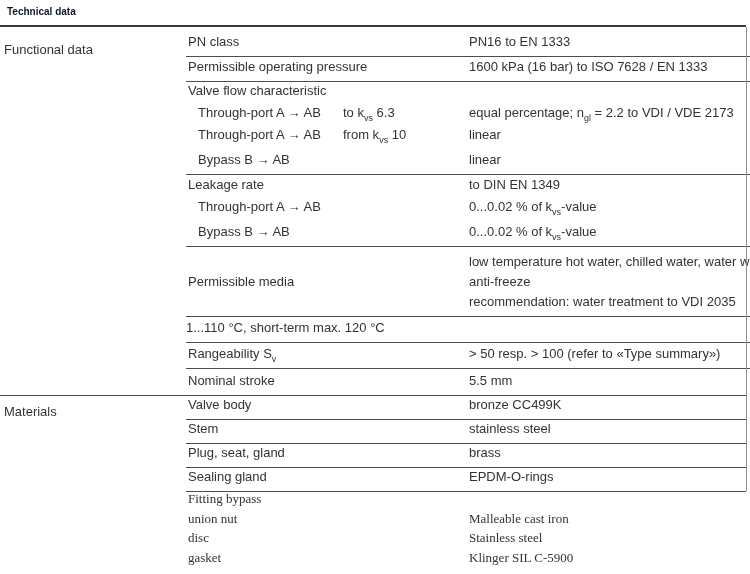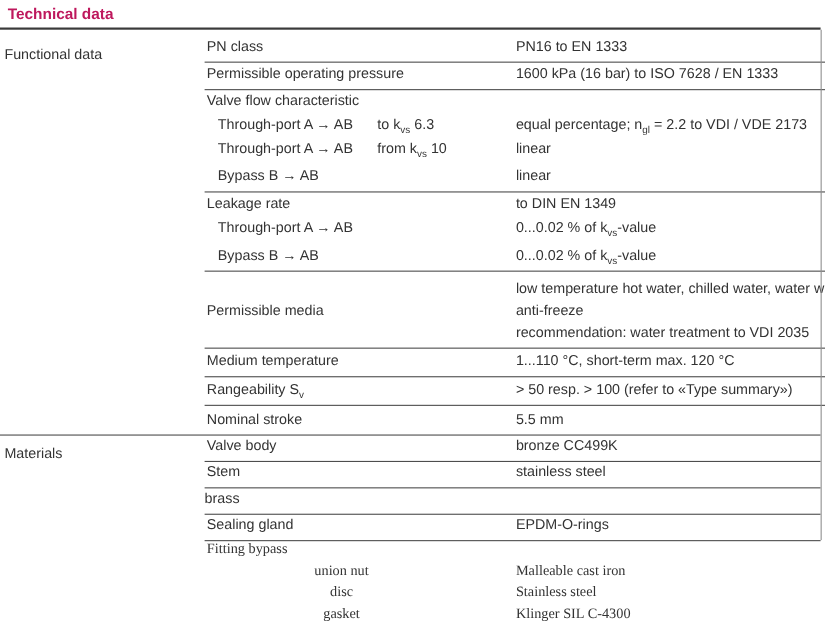--- a/index.html
+++ b/index.html
@@ -11,23 +11,23 @@
     font-family:"Liberation Sans", sans-serif;
     font-size:13px;
     color:#333333;
     line-height:20px;
     overflow:hidden;
   }
   .title {
     height:27px;
     padding:4px 0 0 7px;
     margin-right:4px;
-    font-size:14px;
+    font-size:10px;
     font-weight:bold;
-    color:#be185d;
+    color:#0f172a;
     border-bottom:2px solid #3a3a3a;
     line-height:16px;
   }
   .section { display:flex; margin-right:4px; }
   .section.sep { border-bottom:1px solid #4d4d4d; }
   .slabel { flex:0 0 186px; padding-left:4px; }
   .slabel.f { padding-top:13px; }
   .slabel.m { padding-top:6px; }
   .rows { flex:1; display:flex; flex-direction:column; }
   .row { display:flex; align-items:flex-end; padding-bottom:4px;gap:36px; }
@@ -36,21 +36,21 @@
   .row.media { align-items:flex-end; padding-top:4px; padding-bottom:0; }
   .h30{height:30px}.h25{height:25px}.h23{height:23px}.h22{height:22px}
   .h26{height:26px}.h24{height:24px}.h45{height:45px}.h20{height:20px}.h19{height:19px}
   .prop { flex:0 0 247px; padding-left:2px; }
   .row.indent .prop { padding-left:12px; }
   .row.qualrow .prop { display:flex; }
   .plabel { flex:0 0 145px; }
   .qual { flex:1; }
   .val { flex:1; padding-right:6px; }
   .row.media .val { flex:0 0 302px; }
-  .row.ralign .prop { text-align:center; padding-right:0; }
+  .row.ralign .prop { text-align:left; padding-right:0; }
   sub { font-size:9px; line-height:0; }
   .vline {
     position:absolute; left:746px; top:27px;
     width:1px; height:464px; background:#8f8f8f;
   }
 </style>
 </head>
 <body>
 
 <div class="page">
@@ -116,21 +116,20 @@
         <div class="prop"><span>Permissible media</span></div>
         <div class="val"><span>low temperature hot water, chilled water, water with anti-freeze</span></div>
       </div>
 
       <div class="row h25 rule">
         <div class="prop"></div>
         <div class="val"><span>recommendation: water treatment to VDI 2035</span></div>
       </div>
 
       <div class="row h26 rule">
-        <div class="prop"><span>Medium temperature</span></div>
         <div class="val"><span>1...110 °C, short-term max. 120 °C</span></div>
       </div>
 
       <div class="row h26 rule">
         <div class="prop"><span>Rangeability S</span><sub>v</sub></div>
         <div class="val"><span>&gt; 50 resp. &gt; 100 (refer to «Type summary»)</span></div>
       </div>
 
       <div class="row h26">
         <div class="prop"><span>Nominal stroke</span></div>
@@ -148,20 +147,21 @@
         <div class="prop"><span>Valve body</span></div>
         <div class="val"><span>bronze CC499K</span></div>
       </div>
 
       <div class="row h24 rule">
         <div class="prop"><span>Stem</span></div>
         <div class="val"><span>stainless steel</span></div>
       </div>
 
       <div class="row h24 rule">
+        <div class="prop"><span>Plug, seat, gland</span></div>
         <div class="val"><span>brass</span></div>
       </div>
 
       <div class="row h24 rule">
         <div class="prop"><span>Sealing gland</span></div>
         <div class="val"><span>EPDM-O-rings</span></div>
       </div>
 
       <div class="row h20 tight">
         <div class="prop"><span>Fitting bypass</span></div>
@@ -172,21 +172,21 @@
         <div class="val"><span>Malleable cast iron</span></div>
       </div>
 
       <div class="row h19 tight ralign">
         <div class="prop"><span>disc</span></div>
         <div class="val"><span>Stainless steel</span></div>
       </div>
 
       <div class="row h20 tight ralign">
         <div class="prop"><span>gasket</span></div>
-        <div class="val"><span>Klinger SIL C-4300</span></div>
+        <div class="val"><span>Klinger SIL C-5900</span></div>
       </div>
 
     </div>
   </div>
 
   <div class="vline"></div>
 
 </div>
 
 </body></html>

